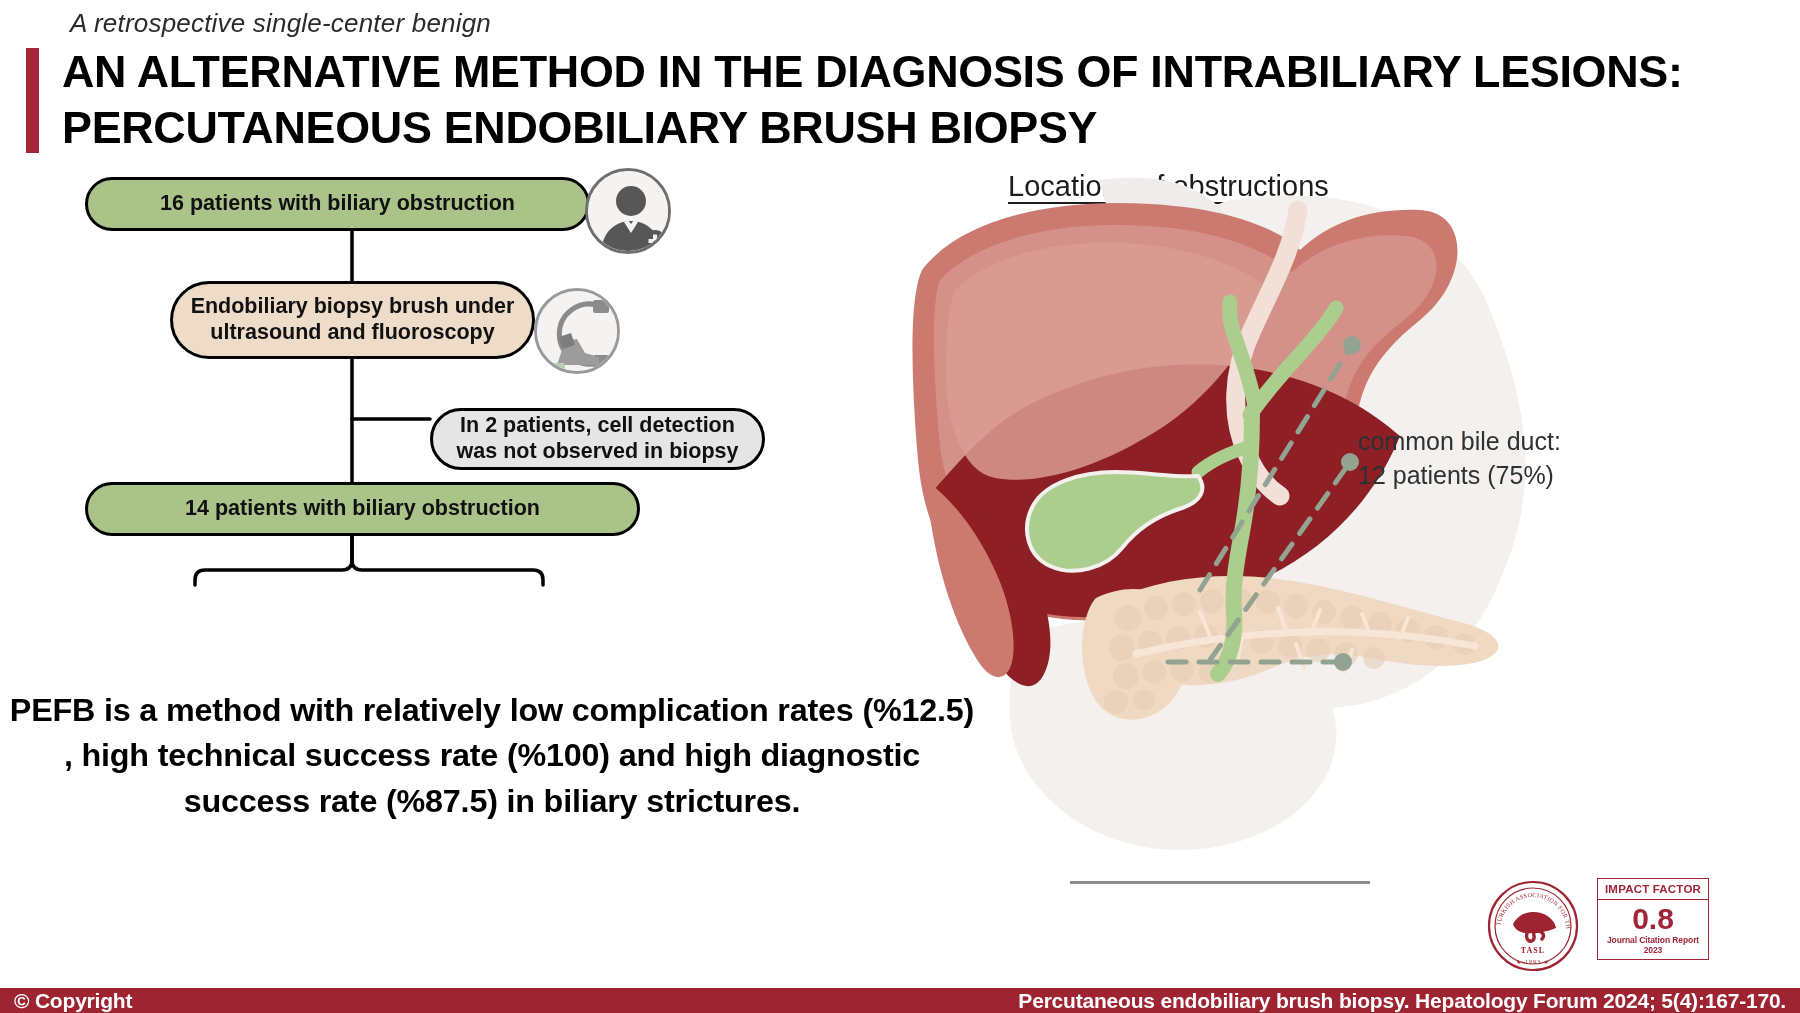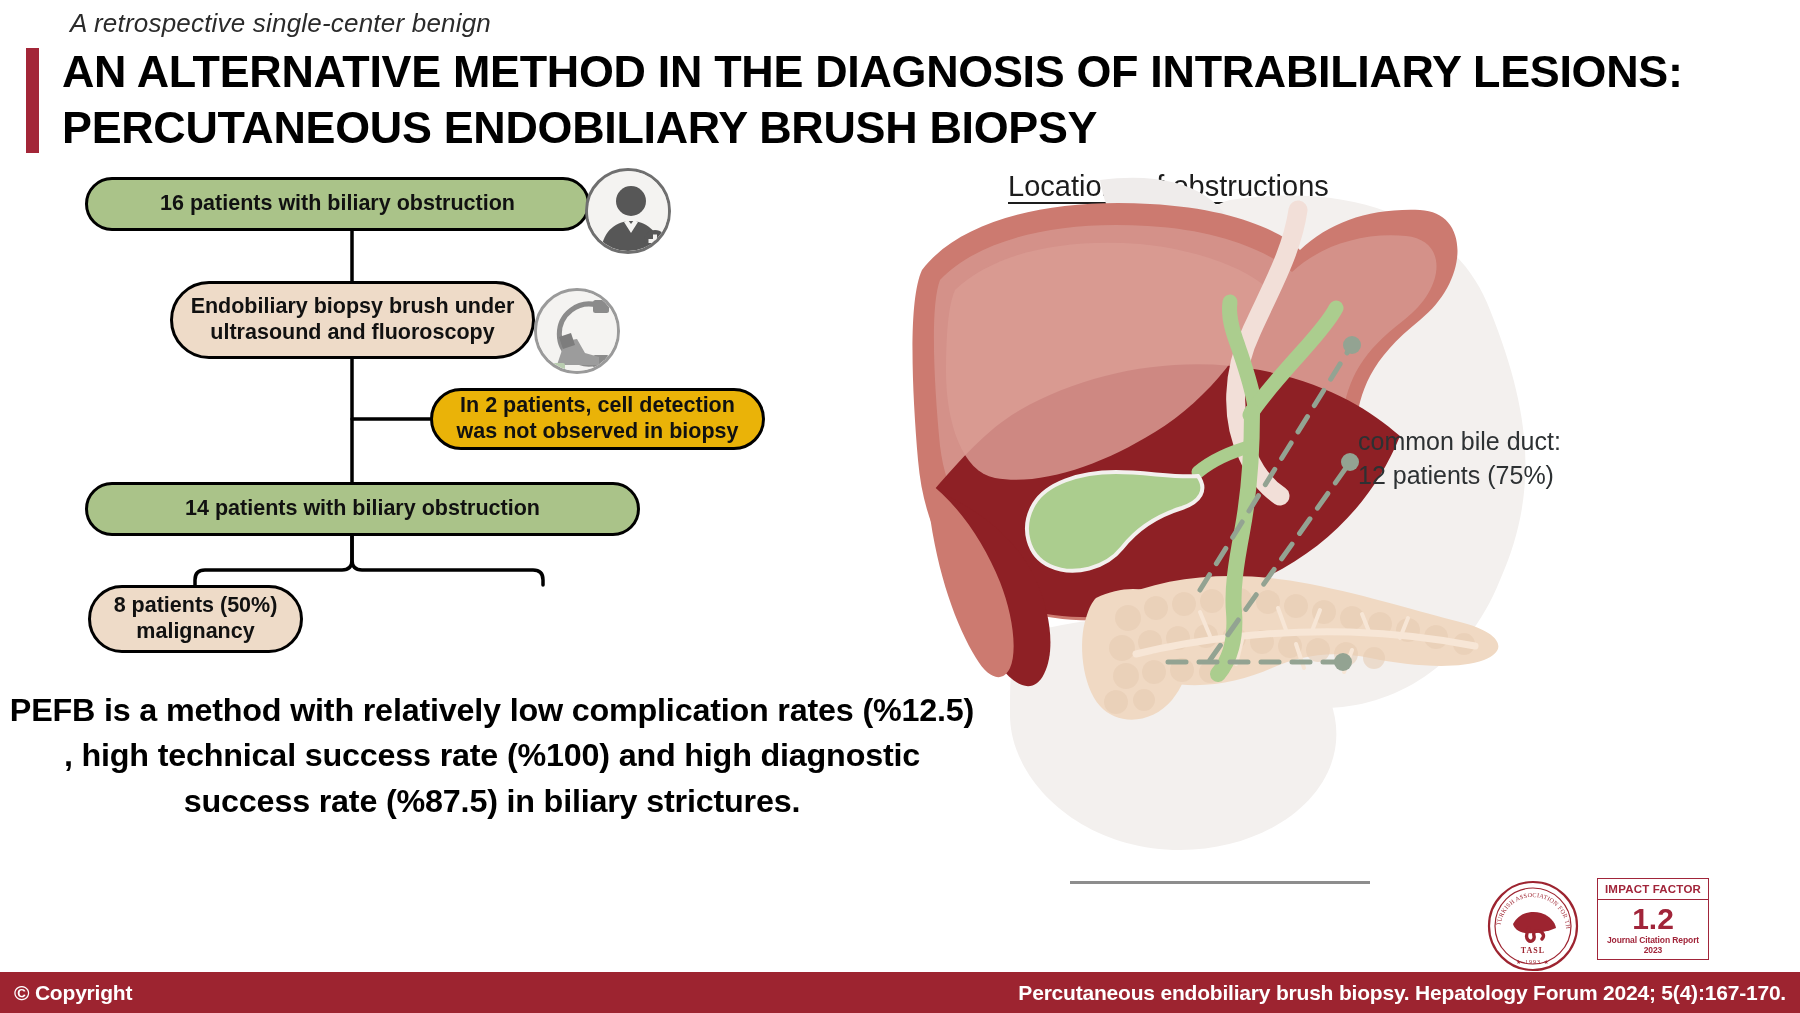--- a/index.html
+++ b/index.html
@@ -74,21 +74,21 @@
     font-size: 21.5px;
     font-weight: 600;
     line-height: 1.2;
     color: #111;
     padding: 4px 14px;
     z-index: 3;
     font-family: "Liberation Sans", sans-serif;
   }
   .node-green { background: #aac389; }
   .node-beige { background: #eedbc8; }
-  .node-red   { background: #eab308; }
+  .node-red   { background: #e5e5e5; margin-top: 20px; }
 
   #node-16   { left: 85px;  top: 17px;  width: 505px; height: 54px; }
   #node-proc { left: 170px; top: 121px; width: 365px; height: 78px; border-radius: 40px; }
   #node-fail { left: 430px; top: 228px; width: 335px; height: 62px; border-radius: 32px; }
   #node-14   { left: 85px;  top: 322px; width: 555px; height: 54px; }
   #node-mal  { left: 88px;  top: 425px; width: 215px; height: 68px; border-radius: 34px; }
   #node-ben  { left: 428px; top: 425px; width: 230px; height: 68px; border-radius: 34px; }
 
   
   #flow-lines { position: absolute; left: 0; top: 0; width: 900px; height: 520px; z-index: 1; }
@@ -202,21 +202,21 @@
     color: #a1253a;
     font-weight: bold;
     letter-spacing: -0.1px;
     font-family: "Liberation Sans", sans-serif;
   }
 
   
   #footer {
     position: absolute;
     left: 0; bottom: 0;
-    width: 1800px; height: 41px;
+    width: 1800px; height: 25px;
     background: #9d2430;
     display: flex;
     align-items: center;
     justify-content: space-between;
     padding: 0 14px 0 14px;
   }
   .footer-text {
     color: #ffffff;
     font-size: 21px;
     font-weight: bold;
@@ -257,23 +257,20 @@
   </div>
 
   <div class="node node-red" id="node-fail">
     <span>In 2 patients, cell detection was not observed in biopsy</span>
   </div>
 
   <div class="node node-green" id="node-14">
     <span>14 patients with biliary obstruction</span>
   </div>
 
-  <div class="node node-beige" id="node-mal">
-    <span>8 patients (50%) malignancy</span>
-  </div>
 
 
   <div class="circ-icon" id="icon-patient">
     <svg viewBox="0 0 86 86" width="86" height="86">
       <circle cx="43" cy="43" r="43" fill="#f4f3f1"></circle>
       <circle cx="43" cy="30" r="15" fill="#575757"></circle>
       <path d="M13 80 C15 59 29 50 43 50 C57 50 71 59 73 80 Z" fill="#575757"></path>
       <path d="M36 51 L43 62 L50 51 L46 49 L43 53 L40 49 Z" fill="#f4f3f1"></path>
       <circle cx="67" cy="70" r="11" fill="#575757"></circle>
       <path d="M65 63.5 h4 v4.5 h4.5 v4 h-4.5 v4.5 h-4 v-4.5 h-4.5 v-4 h4.5 z" fill="#f4f3f1"></path>
@@ -437,21 +434,21 @@
   </text>
   <path d="M26 44 C32 33 44 30 54 33 C63 36 68 42 69 48 C60 52 48 54 38 53 C31 52 27 48 26 44 Z" fill="#9d2430"></path>
   <path d="M42 48 C40 52 38 57 41 60 C44 63 48 60 47 56 C46 52 48 50 52 51 C56 52 58 56 55 59" fill="none" stroke="#9d2430" stroke-width="3.4" stroke-linecap="round"></path>
   <text x="46" y="73" text-anchor="middle" font-size="8" font-weight="bold" fill="#9d2430" font-family="'Liberation Serif', serif" letter-spacing="1">TASL</text>
   <text x="46" y="84" text-anchor="middle" font-size="6" fill="#9d2430" font-family="'Liberation Serif', serif" letter-spacing="1">★ 1993 ★</text>
 </svg>
 
 <div id="impact-box">
   <div class="if-title">IMPACT FACTOR</div>
   <div class="if-body">
-    <div class="if-value">1.2</div>
+    <div class="if-value">0.8</div>
     <div class="if-caption">Journal Citation Report 2023</div>
   </div>
 </div>
 
 <div id="footer">
   <span class="footer-text">© Copyright</span>
   <span class="footer-text">Percutaneous endobiliary brush biopsy. Hepatology Forum 2024; 5(4):167-170.</span>
 </div>
 
 </body></html>

